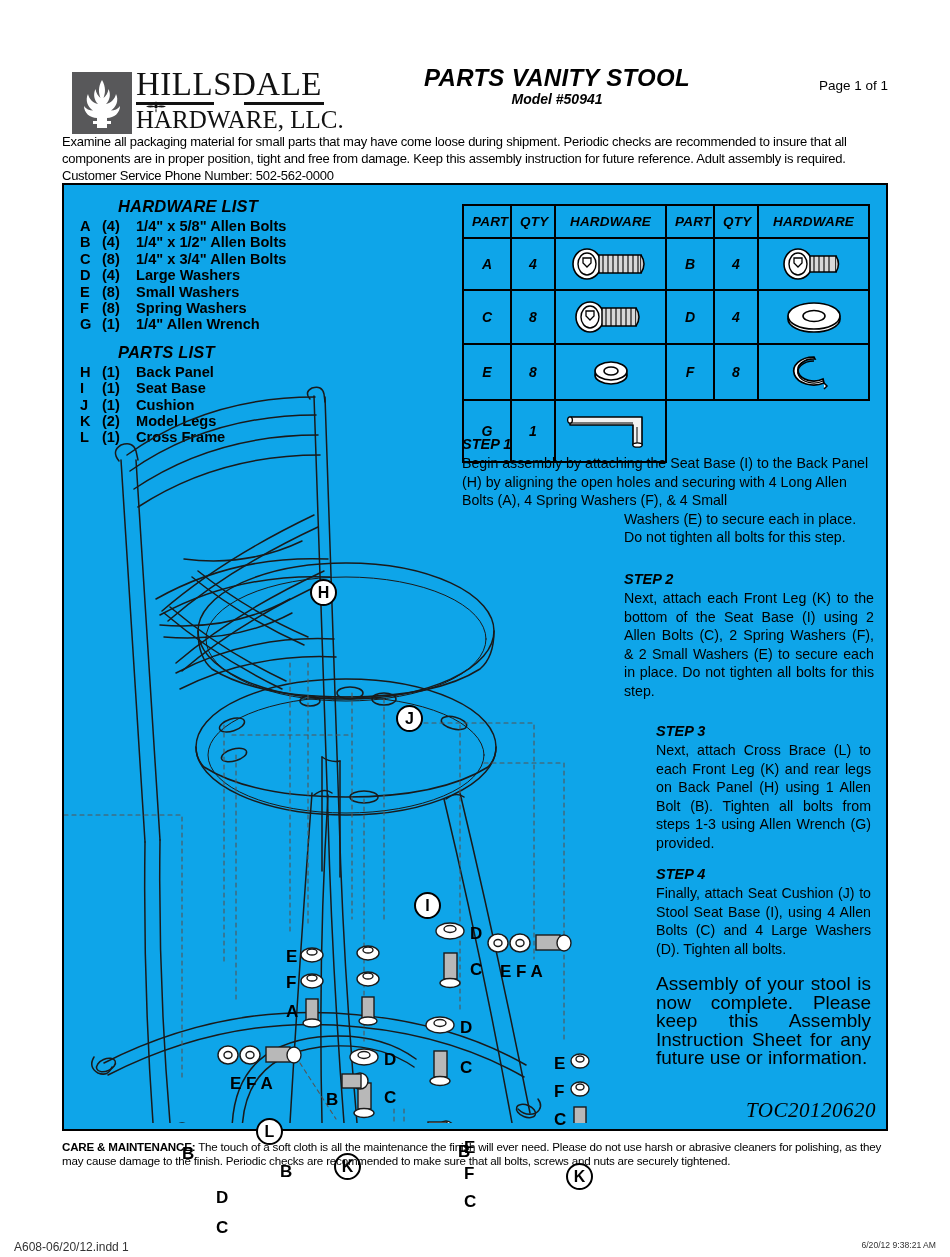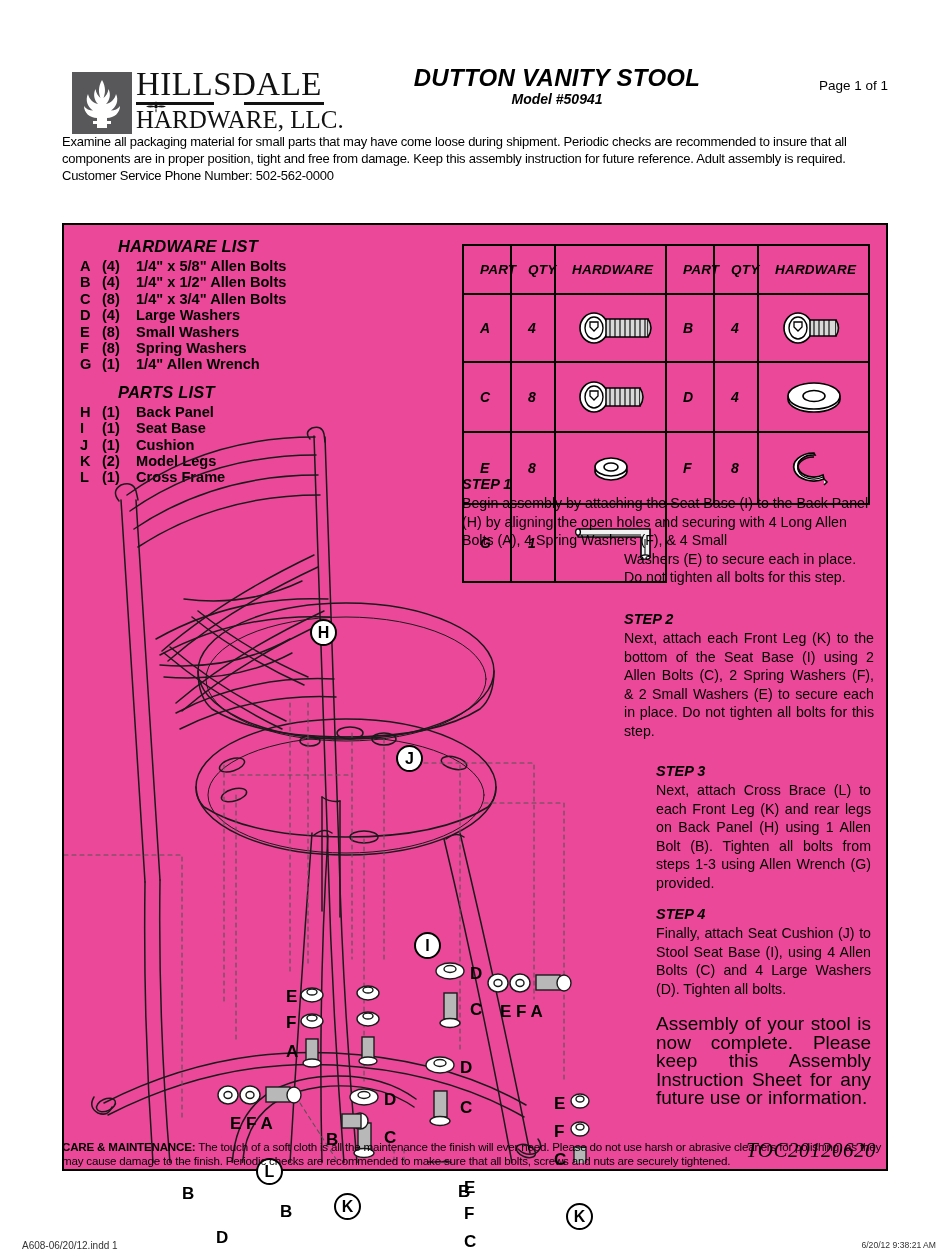--- a/index.html
+++ b/index.html
@@ -71,22 +71,21 @@
     position: absolute; left: 62px; top: 133px; width: 828px;
     font-size: 13px; line-height: 17px;
     letter-spacing: -0.25px;
   }
 
   
   #main-box {
     position: absolute; left: 62px; top: 183px;
     width: 826px; height: 948px;
     border: 2.5px solid #000;
-    background: #ec4899;
-    margin-top: 40px;
+    background: #0ea5e9;
   }
 
   
   #lists { position: absolute; left: 12px; top: 12px; width: 330px; }
   .list-title {
     font-size: 16.5px; font-weight: bold; font-style: italic;
     margin-left: 42px; margin-bottom: 2px; letter-spacing: 0.2px;
   }
   .list-row { display: flex; font-size: 14.6px; font-weight: bold; line-height: 16.4px; }
   .lr-key   { width: 26px; flex: none; text-align: left; padding-left: 4px; }
@@ -96,23 +95,23 @@
 
   
   #hw-table {
     position: absolute; left: 398px; top: 19px;
     width: 406px;
     border-collapse: collapse;
     table-layout: fixed;
   }
   #hw-table td, #hw-table th {
     border: 2px solid #000;
-    text-align: left;
+    text-align: center;
     vertical-align: middle;
-    padding: 16px;
+    padding: 8px;
   }
   #hw-table th {
     font-size: 13.5px; font-weight: bold; font-style: italic;
     height: 27px; letter-spacing: 0.2px;
   }
   #hw-table td.part, #hw-table td.qty {
     font-size: 14px; font-weight: bold; font-style: italic;
   }
   #hw-table td.hw { height: 51px; }
   .col-part { width: 48px; }
@@ -165,22 +164,22 @@
 
   
   #care {
     position: absolute; left: 62px; top: 1140px; width: 828px;
     font-size: 11.6px; line-height: 14.4px; letter-spacing: -0.2px;
   }
   #care b { font-weight: bold; }
 
   
   #pg-footer-left {
-    position: absolute; left: 22px; top: 1240px;
-    font-size: 10px; color: #333;
+    position: absolute; left: 14px; top: 1240px;
+    font-size: 12px; color: #333;
   }
   #pg-footer-right {
     position: absolute; right: 14px; top: 1240px;
     font-size: 8.6px; color: #333;
   }
 </style>
 </head>
 <body>
 
 <div id="header">
@@ -209,21 +208,21 @@
         <path d="M11 1 C10 3.5 10 5 11 6.5 C12 5 12 3.5 11 1 Z" fill="#111"></path>
         <path d="M1 6.5 C4 5 8 5.6 10.2 6.6 C8 7.6 4 8 1 6.5 Z" fill="#111"></path>
         <path d="M21 6.5 C18 5 14 5.6 11.8 6.6 C14 7.6 18 8 21 6.5 Z" fill="#111"></path>
         <circle cx="11" cy="6.6" r="1.8" fill="#111"></circle>
         <path d="M11 8.2 C10.2 10 10.2 11.5 11 12.6 C11.8 11.5 11.8 10 11 8.2 Z" fill="#111"></path>
       </svg>
     </div>
   </div>
 
   <div id="title-block">
-    <div id="doc-title">DUTTON VANITY STOOL</div>
+    <div id="doc-title">PARTS VANITY STOOL</div>
     <div id="doc-model">Model #50941</div>
   </div>
 
   <div id="page-indicator">Page 1 of 1</div>
 </div>
 
 <div id="notice">Examine all packaging material for small parts that may have come loose during shipment. Periodic checks are recommended to insure that all components are in proper position, tight and free from damage. Keep this assembly instruction for future reference. Adult assembly is required. Customer Service Phone Number: 502-562-0000</div>
 
 <div id="main-box">
 

